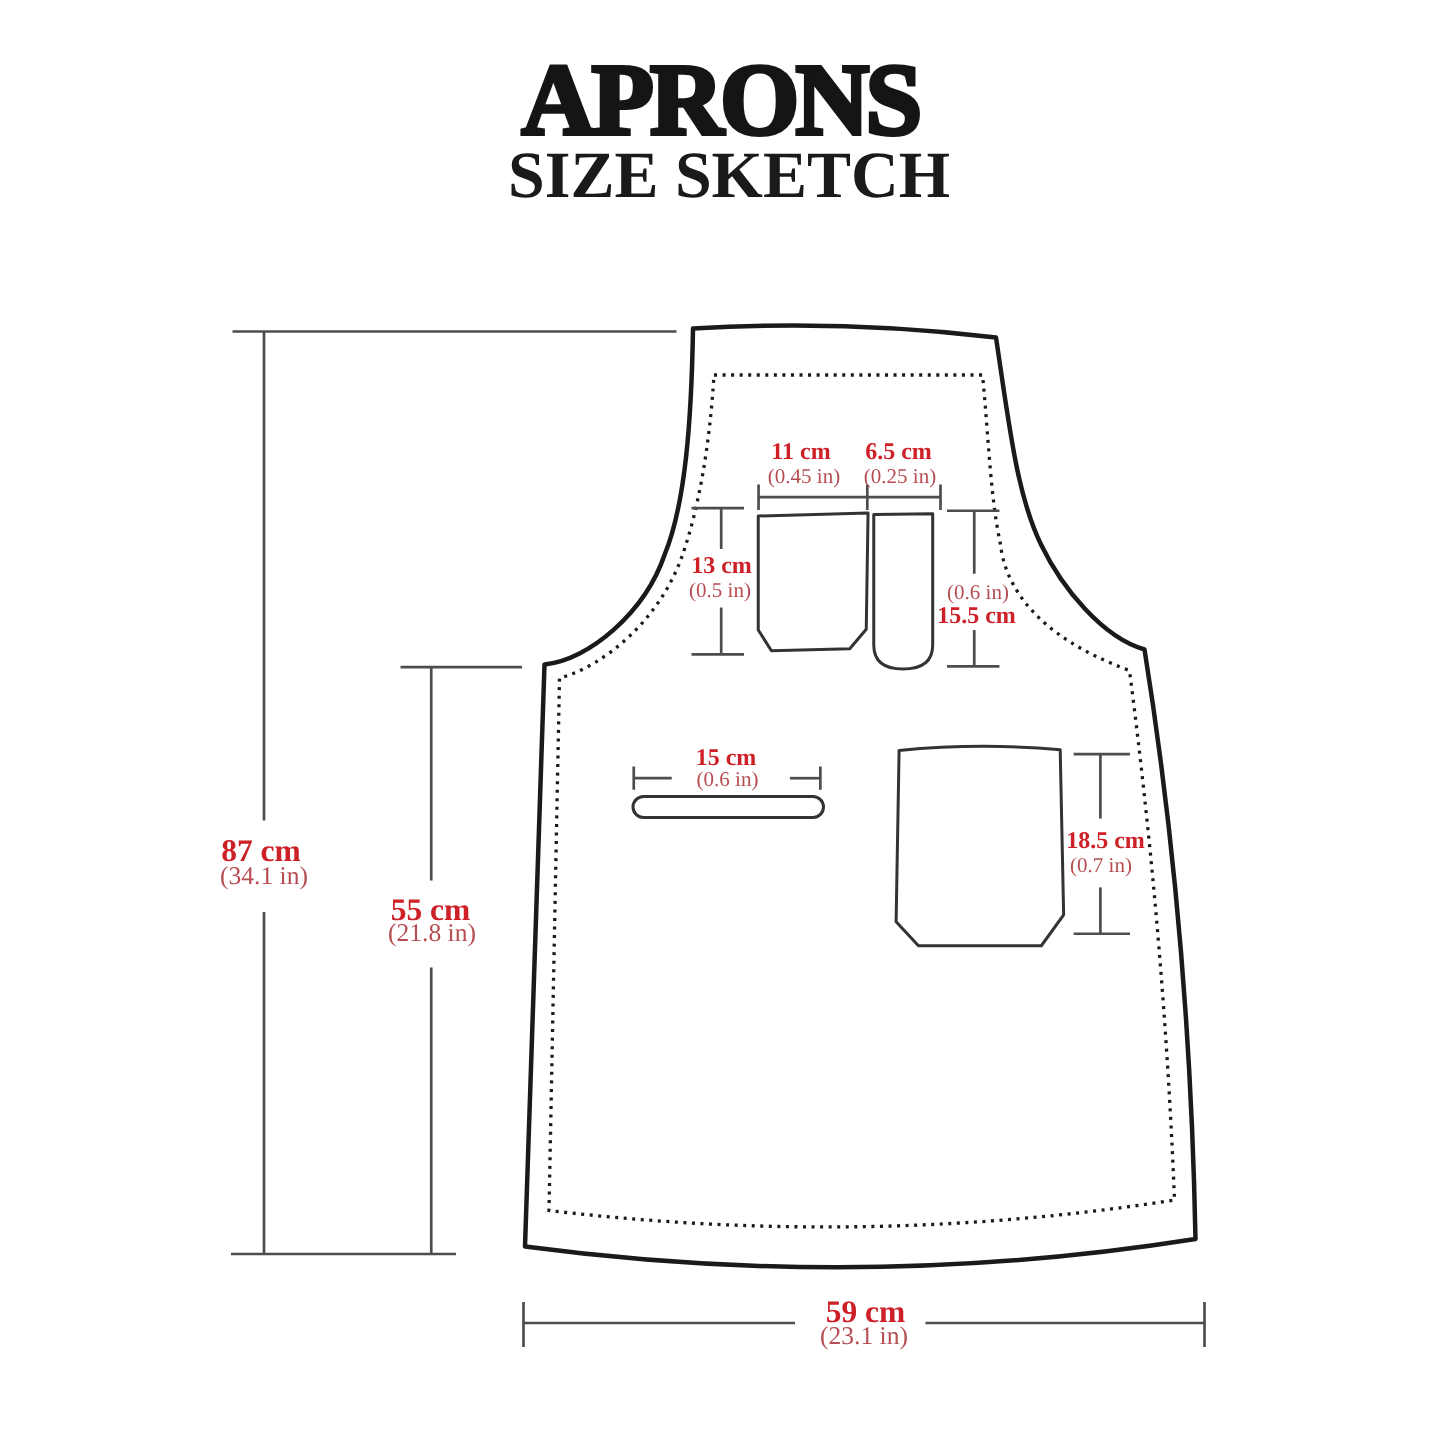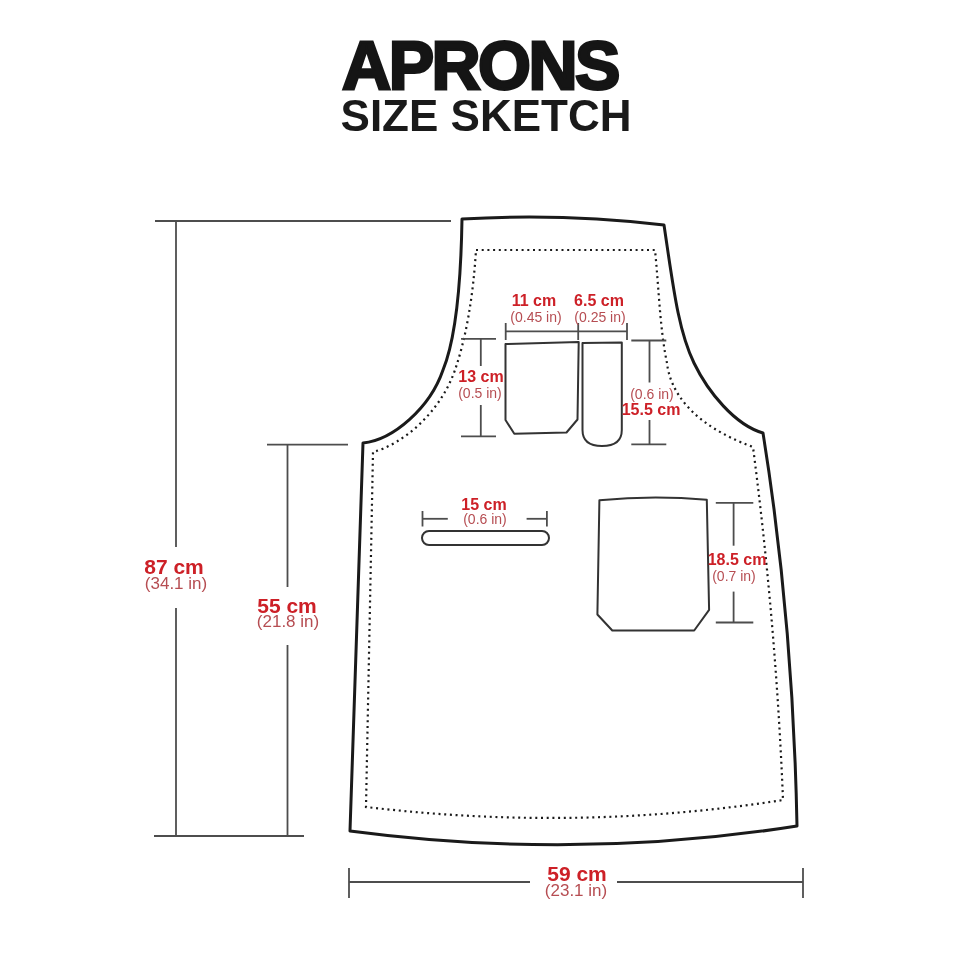--- a/index.html
+++ b/index.html
@@ -1,16 +1,16 @@
 <!DOCTYPE html>
 <html><head>
 <meta charset="utf-8">
 <style>
   html,body{margin:0;padding:0;background:#ffffff;}
-  .page{width:960px;height:960px;position:relative;background:#ffffff;font-family:Liberation Sans, sans-serif;border-radius:27px;}
+  .page{width:960px;height:960px;position:relative;background:#ffffff;font-family:Liberation Serif, serif;border-radius:27px;}
   svg{position:absolute;left:0;top:0;}
   .dim{stroke:#4d4d4d;stroke-width:1.8;fill:none;}
   .red-b{fill:#cd2027;font-weight:bold;}
   .red-r{fill:#b64d52;font-weight:normal;}
 </style>
 </head>
 <body>
 <div class="page">
 <svg width="960" height="960" viewBox="0 0 960 960">
 

